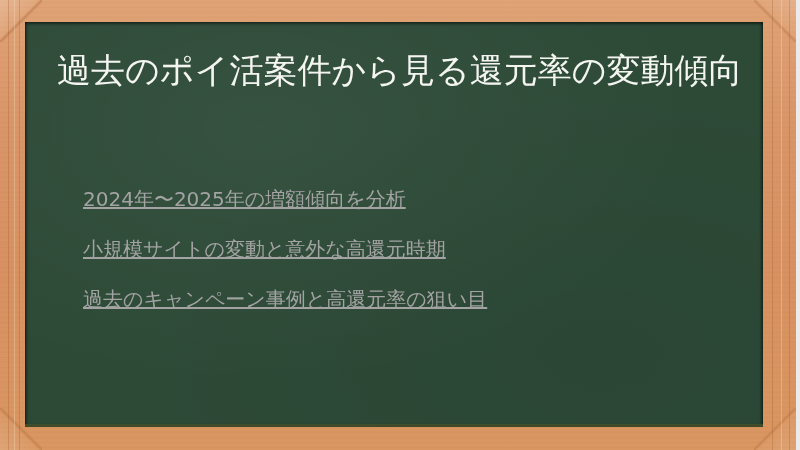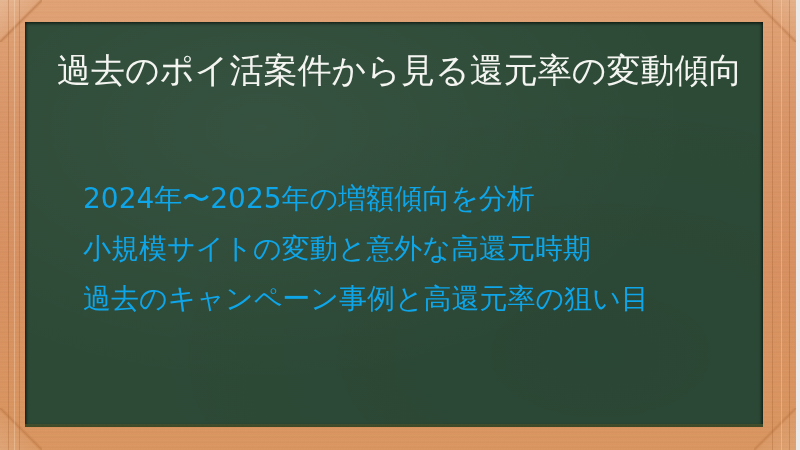--- a/index.html
+++ b/index.html
@@ -125,25 +125,26 @@
   }
 
   .bullets {
     position: absolute;
     left: 58px;
     top: 152px;
     width: 660px;
   }
 
   .bullet {
-    color: #0ea5e9;
-    font-size: 28px;
+    color: #a3a3a3;
+    font-size: 20px;
     line-height: 50px;
     font-weight: 400;
     white-space: nowrap;
+    text-decoration: underline;
   }
 </style>
 </head>
 <body>
 
 <div class="screen">
 
   <div class="frame">
     <div class="miter miter-tl"></div>
     <div class="miter miter-tr"></div>

